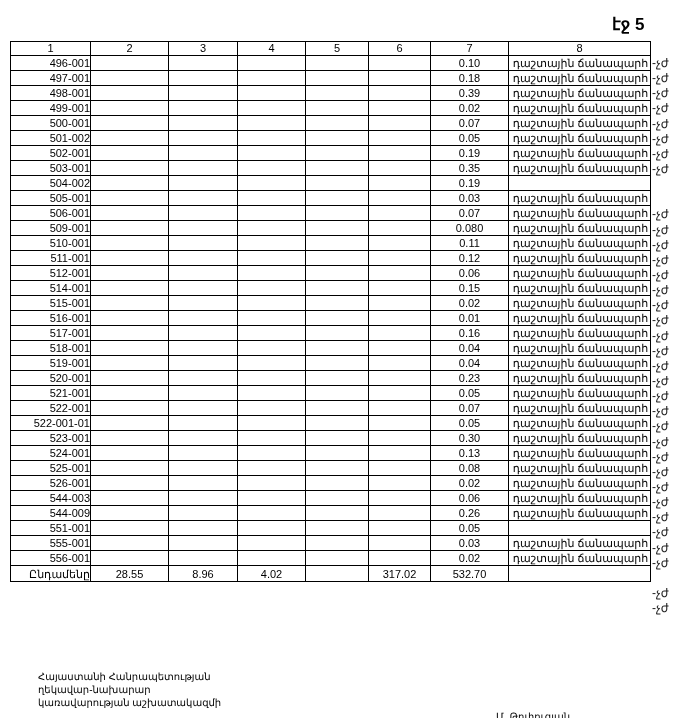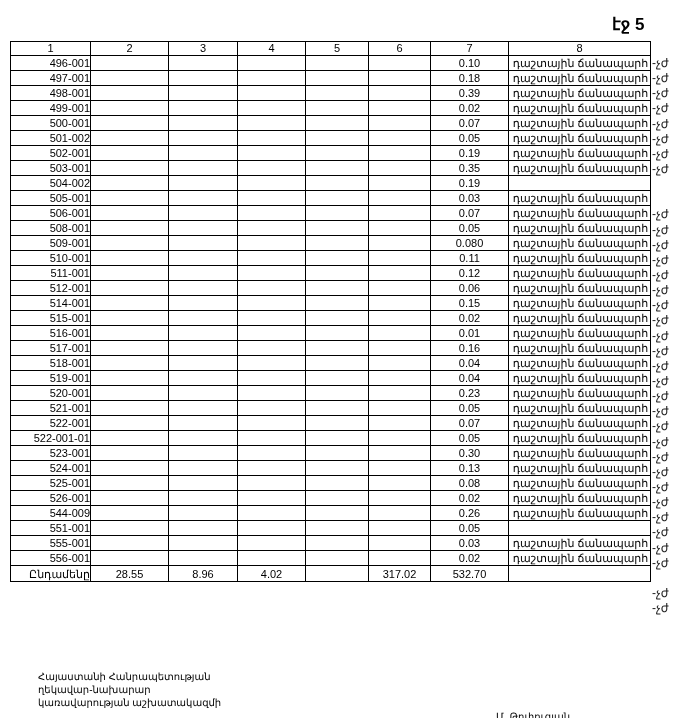--- a/index.html
+++ b/index.html
@@ -148,207 +148,207 @@
         <td class="c1">506-001</td>
         <td class="c2"></td>
         <td class="c3"></td>
         <td class="c4"></td>
         <td class="c5"></td>
         <td class="c6"></td>
         <td class="c7">0.07</td>
         <td class="c8">դաշտային ճանապարհ</td>
       </tr>
       <tr>
-        <td class="c1">508-001</td>
+        <td class="c1">509-001</td>
+        <td class="c2"></td>
+        <td class="c3"></td>
+        <td class="c4"></td>
+        <td class="c5"></td>
+        <td class="c6"></td>
+        <td class="c7">0.080</td>
+        <td class="c8">դաշտային ճանապարհ</td>
+      </tr>
+      <tr>
+        <td class="c1">510-001</td>
+        <td class="c2"></td>
+        <td class="c3"></td>
+        <td class="c4"></td>
+        <td class="c5"></td>
+        <td class="c6"></td>
+        <td class="c7">0.11</td>
+        <td class="c8">դաշտային ճանապարհ</td>
+      </tr>
+      <tr>
+        <td class="c1">511-001</td>
+        <td class="c2"></td>
+        <td class="c3"></td>
+        <td class="c4"></td>
+        <td class="c5"></td>
+        <td class="c6"></td>
+        <td class="c7">0.12</td>
+        <td class="c8">դաշտային ճանապարհ</td>
+      </tr>
+      <tr>
+        <td class="c1">512-001</td>
+        <td class="c2"></td>
+        <td class="c3"></td>
+        <td class="c4"></td>
+        <td class="c5"></td>
+        <td class="c6"></td>
+        <td class="c7">0.06</td>
+        <td class="c8">դաշտային ճանապարհ</td>
+      </tr>
+      <tr>
+        <td class="c1">514-001</td>
+        <td class="c2"></td>
+        <td class="c3"></td>
+        <td class="c4"></td>
+        <td class="c5"></td>
+        <td class="c6"></td>
+        <td class="c7">0.15</td>
+        <td class="c8">դաշտային ճանապարհ</td>
+      </tr>
+      <tr>
+        <td class="c1">515-001</td>
+        <td class="c2"></td>
+        <td class="c3"></td>
+        <td class="c4"></td>
+        <td class="c5"></td>
+        <td class="c6"></td>
+        <td class="c7">0.02</td>
+        <td class="c8">դաշտային ճանապարհ</td>
+      </tr>
+      <tr>
+        <td class="c1">516-001</td>
+        <td class="c2"></td>
+        <td class="c3"></td>
+        <td class="c4"></td>
+        <td class="c5"></td>
+        <td class="c6"></td>
+        <td class="c7">0.01</td>
+        <td class="c8">դաշտային ճանապարհ</td>
+      </tr>
+      <tr>
+        <td class="c1">517-001</td>
+        <td class="c2"></td>
+        <td class="c3"></td>
+        <td class="c4"></td>
+        <td class="c5"></td>
+        <td class="c6"></td>
+        <td class="c7">0.16</td>
+        <td class="c8">դաշտային ճանապարհ</td>
+      </tr>
+      <tr>
+        <td class="c1">518-001</td>
+        <td class="c2"></td>
+        <td class="c3"></td>
+        <td class="c4"></td>
+        <td class="c5"></td>
+        <td class="c6"></td>
+        <td class="c7">0.04</td>
+        <td class="c8">դաշտային ճանապարհ</td>
+      </tr>
+      <tr>
+        <td class="c1">519-001</td>
+        <td class="c2"></td>
+        <td class="c3"></td>
+        <td class="c4"></td>
+        <td class="c5"></td>
+        <td class="c6"></td>
+        <td class="c7">0.04</td>
+        <td class="c8">դաշտային ճանապարհ</td>
+      </tr>
+      <tr>
+        <td class="c1">520-001</td>
+        <td class="c2"></td>
+        <td class="c3"></td>
+        <td class="c4"></td>
+        <td class="c5"></td>
+        <td class="c6"></td>
+        <td class="c7">0.23</td>
+        <td class="c8">դաշտային ճանապարհ</td>
+      </tr>
+      <tr>
+        <td class="c1">521-001</td>
         <td class="c2"></td>
         <td class="c3"></td>
         <td class="c4"></td>
         <td class="c5"></td>
         <td class="c6"></td>
         <td class="c7">0.05</td>
         <td class="c8">դաշտային ճանապարհ</td>
       </tr>
       <tr>
-        <td class="c1">509-001</td>
-        <td class="c2"></td>
-        <td class="c3"></td>
-        <td class="c4"></td>
-        <td class="c5"></td>
-        <td class="c6"></td>
-        <td class="c7">0.080</td>
-        <td class="c8">դաշտային ճանապարհ</td>
-      </tr>
-      <tr>
-        <td class="c1">510-001</td>
-        <td class="c2"></td>
-        <td class="c3"></td>
-        <td class="c4"></td>
-        <td class="c5"></td>
-        <td class="c6"></td>
-        <td class="c7">0.11</td>
-        <td class="c8">դաշտային ճանապարհ</td>
-      </tr>
-      <tr>
-        <td class="c1">511-001</td>
-        <td class="c2"></td>
-        <td class="c3"></td>
-        <td class="c4"></td>
-        <td class="c5"></td>
-        <td class="c6"></td>
-        <td class="c7">0.12</td>
-        <td class="c8">դաշտային ճանապարհ</td>
-      </tr>
-      <tr>
-        <td class="c1">512-001</td>
+        <td class="c1">522-001</td>
+        <td class="c2"></td>
+        <td class="c3"></td>
+        <td class="c4"></td>
+        <td class="c5"></td>
+        <td class="c6"></td>
+        <td class="c7">0.07</td>
+        <td class="c8">դաշտային ճանապարհ</td>
+      </tr>
+      <tr>
+        <td class="c1">522-001-01</td>
+        <td class="c2"></td>
+        <td class="c3"></td>
+        <td class="c4"></td>
+        <td class="c5"></td>
+        <td class="c6"></td>
+        <td class="c7">0.05</td>
+        <td class="c8">դաշտային ճանապարհ</td>
+      </tr>
+      <tr>
+        <td class="c1">523-001</td>
+        <td class="c2"></td>
+        <td class="c3"></td>
+        <td class="c4"></td>
+        <td class="c5"></td>
+        <td class="c6"></td>
+        <td class="c7">0.30</td>
+        <td class="c8">դաշտային ճանապարհ</td>
+      </tr>
+      <tr>
+        <td class="c1">524-001</td>
+        <td class="c2"></td>
+        <td class="c3"></td>
+        <td class="c4"></td>
+        <td class="c5"></td>
+        <td class="c6"></td>
+        <td class="c7">0.13</td>
+        <td class="c8">դաշտային ճանապարհ</td>
+      </tr>
+      <tr>
+        <td class="c1">525-001</td>
+        <td class="c2"></td>
+        <td class="c3"></td>
+        <td class="c4"></td>
+        <td class="c5"></td>
+        <td class="c6"></td>
+        <td class="c7">0.08</td>
+        <td class="c8">դաշտային ճանապարհ</td>
+      </tr>
+      <tr>
+        <td class="c1">526-001</td>
+        <td class="c2"></td>
+        <td class="c3"></td>
+        <td class="c4"></td>
+        <td class="c5"></td>
+        <td class="c6"></td>
+        <td class="c7">0.02</td>
+        <td class="c8">դաշտային ճանապարհ</td>
+      </tr>
+      <tr>
+        <td class="c1">544-003</td>
         <td class="c2"></td>
         <td class="c3"></td>
         <td class="c4"></td>
         <td class="c5"></td>
         <td class="c6"></td>
         <td class="c7">0.06</td>
-        <td class="c8">դաշտային ճանապարհ</td>
-      </tr>
-      <tr>
-        <td class="c1">514-001</td>
-        <td class="c2"></td>
-        <td class="c3"></td>
-        <td class="c4"></td>
-        <td class="c5"></td>
-        <td class="c6"></td>
-        <td class="c7">0.15</td>
-        <td class="c8">դաշտային ճանապարհ</td>
-      </tr>
-      <tr>
-        <td class="c1">515-001</td>
-        <td class="c2"></td>
-        <td class="c3"></td>
-        <td class="c4"></td>
-        <td class="c5"></td>
-        <td class="c6"></td>
-        <td class="c7">0.02</td>
-        <td class="c8">դաշտային ճանապարհ</td>
-      </tr>
-      <tr>
-        <td class="c1">516-001</td>
-        <td class="c2"></td>
-        <td class="c3"></td>
-        <td class="c4"></td>
-        <td class="c5"></td>
-        <td class="c6"></td>
-        <td class="c7">0.01</td>
-        <td class="c8">դաշտային ճանապարհ</td>
-      </tr>
-      <tr>
-        <td class="c1">517-001</td>
-        <td class="c2"></td>
-        <td class="c3"></td>
-        <td class="c4"></td>
-        <td class="c5"></td>
-        <td class="c6"></td>
-        <td class="c7">0.16</td>
-        <td class="c8">դաշտային ճանապարհ</td>
-      </tr>
-      <tr>
-        <td class="c1">518-001</td>
-        <td class="c2"></td>
-        <td class="c3"></td>
-        <td class="c4"></td>
-        <td class="c5"></td>
-        <td class="c6"></td>
-        <td class="c7">0.04</td>
-        <td class="c8">դաշտային ճանապարհ</td>
-      </tr>
-      <tr>
-        <td class="c1">519-001</td>
-        <td class="c2"></td>
-        <td class="c3"></td>
-        <td class="c4"></td>
-        <td class="c5"></td>
-        <td class="c6"></td>
-        <td class="c7">0.04</td>
-        <td class="c8">դաշտային ճանապարհ</td>
-      </tr>
-      <tr>
-        <td class="c1">520-001</td>
-        <td class="c2"></td>
-        <td class="c3"></td>
-        <td class="c4"></td>
-        <td class="c5"></td>
-        <td class="c6"></td>
-        <td class="c7">0.23</td>
-        <td class="c8">դաշտային ճանապարհ</td>
-      </tr>
-      <tr>
-        <td class="c1">521-001</td>
-        <td class="c2"></td>
-        <td class="c3"></td>
-        <td class="c4"></td>
-        <td class="c5"></td>
-        <td class="c6"></td>
-        <td class="c7">0.05</td>
-        <td class="c8">դաշտային ճանապարհ</td>
-      </tr>
-      <tr>
-        <td class="c1">522-001</td>
-        <td class="c2"></td>
-        <td class="c3"></td>
-        <td class="c4"></td>
-        <td class="c5"></td>
-        <td class="c6"></td>
-        <td class="c7">0.07</td>
-        <td class="c8">դաշտային ճանապարհ</td>
-      </tr>
-      <tr>
-        <td class="c1">522-001-01</td>
-        <td class="c2"></td>
-        <td class="c3"></td>
-        <td class="c4"></td>
-        <td class="c5"></td>
-        <td class="c6"></td>
-        <td class="c7">0.05</td>
-        <td class="c8">դաշտային ճանապարհ</td>
-      </tr>
-      <tr>
-        <td class="c1">523-001</td>
-        <td class="c2"></td>
-        <td class="c3"></td>
-        <td class="c4"></td>
-        <td class="c5"></td>
-        <td class="c6"></td>
-        <td class="c7">0.30</td>
-        <td class="c8">դաշտային ճանապարհ</td>
-      </tr>
-      <tr>
-        <td class="c1">524-001</td>
-        <td class="c2"></td>
-        <td class="c3"></td>
-        <td class="c4"></td>
-        <td class="c5"></td>
-        <td class="c6"></td>
-        <td class="c7">0.13</td>
-        <td class="c8">դաշտային ճանապարհ</td>
-      </tr>
-      <tr>
-        <td class="c1">525-001</td>
-        <td class="c2"></td>
-        <td class="c3"></td>
-        <td class="c4"></td>
-        <td class="c5"></td>
-        <td class="c6"></td>
-        <td class="c7">0.08</td>
-        <td class="c8">դաշտային ճանապարհ</td>
-      </tr>
-      <tr>
-        <td class="c1">526-001</td>
-        <td class="c2"></td>
-        <td class="c3"></td>
-        <td class="c4"></td>
-        <td class="c5"></td>
-        <td class="c6"></td>
-        <td class="c7">0.02</td>
         <td class="c8">դաշտային ճանապարհ</td>
       </tr>
       <tr>
         <td class="c1">544-009</td>
         <td class="c2"></td>
         <td class="c3"></td>
         <td class="c4"></td>
         <td class="c5"></td>
         <td class="c6"></td>
         <td class="c7">0.26</td>

